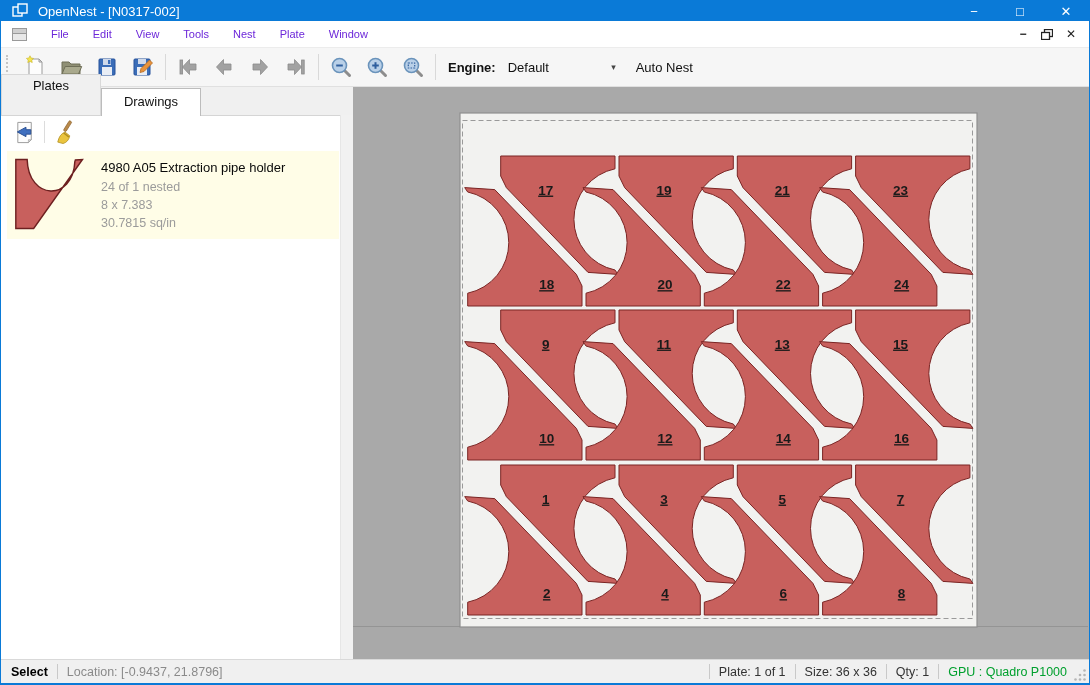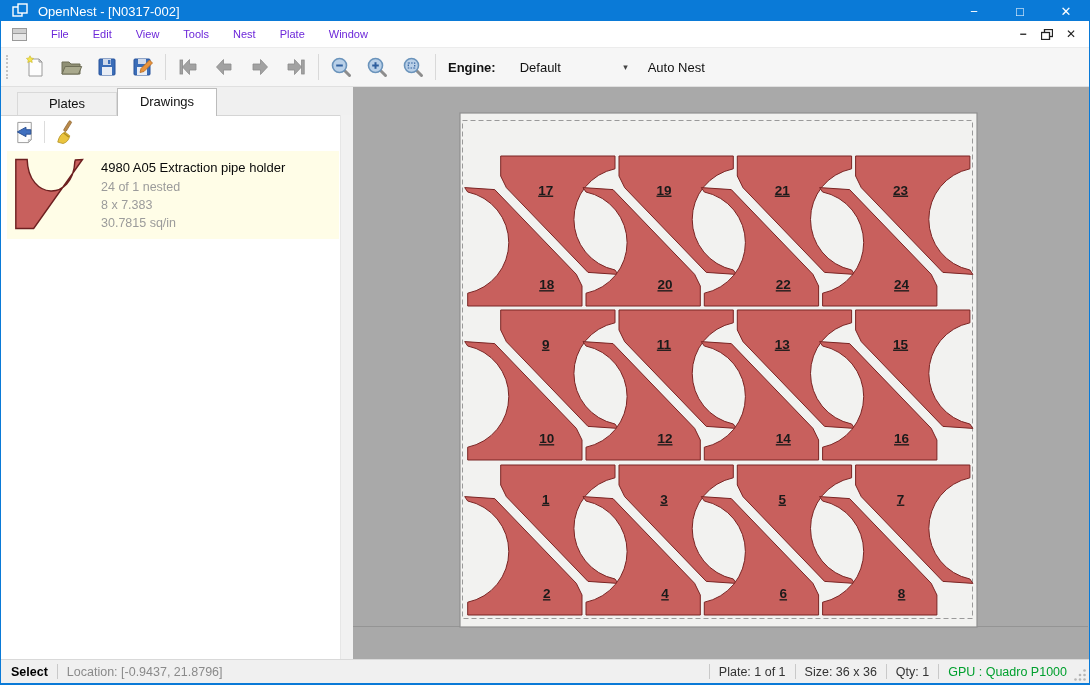--- a/index.html
+++ b/index.html
@@ -20,30 +20,30 @@
   .menubar .spacer{flex:1;}
   .mdi-ctl{width:24px;height:20px;display:flex;align-items:center;justify-content:center;color:#222;
            font-size:12px;font-weight:bold;}
   
   .toolbar{height:38px;background:#f6f6f6;border-bottom:1px solid #e0e0e0;display:flex;align-items:center;flex:0 0 auto;}
   .grip{width:4px;height:24px;margin:0 5px 0 5px;border-left:2px dotted #c4c4c4;}
   .tb-btn{width:36px;height:32px;display:flex;align-items:center;justify-content:center;}
   .tb-sep{width:1px;height:26px;background:#d9d9d9;margin:0 4px;}
   .engine-wrap{display:flex;align-items:center;margin-left:8px;font-size:13px;}
   .engine-label{font-weight:bold;color:#111;text-align:center;}
-  .engine-combo{display:flex;align-items:center;width:112px;margin-left:24px;height:24px;}
+  .engine-combo{display:flex;align-items:center;width:112px;margin-left:12px;height:24px;}
   .engine-value{flex:1;font-size:13px;color:#111;}
   .combo-arrow{font-size:9px;color:#444;padding:0 4px;}
   .autonest{font-size:13px;color:#111;padding:4px 10px;margin-left:6px;}
   
   .main{flex:1;display:flex;min-height:0;}
   .sidebar{width:352px;flex:0 0 auto;background:#fff;display:flex;flex-direction:column;position:relative;}
   .tabstrip{height:28px;background:#f0f0f0;display:flex;align-items:flex-end;border-bottom:1px solid #d5d5d5;}
   .tab{width:100px;text-align:center;font-size:13px;color:#111;box-sizing:border-box;}
-  .tab.inactive{height:23px;line-height:22px;background:#f0f0f0;border:1px solid #d9d9d9;border-bottom:none;margin-left:16px;}
+  .tab.inactive{height:41px;line-height:22px;background:#f0f0f0;border:1px solid #d9d9d9;border-bottom:none;margin-left:0;}
   .tab.active{height:28px;line-height:26px;background:#fff;border:1px solid #bcbcbc;border-bottom:none;position:relative;top:1px;}
   .subtoolbar{height:32px;display:flex;align-items:center;background:#fff;padding-left:8px;}
   .st-btn{width:32px;height:28px;display:flex;align-items:center;justify-content:center;}
   .st-sep{width:1px;height:22px;background:#dcdcdc;margin:0 3px;}
   .scrollstrip{position:absolute;right:0;top:28px;bottom:0;width:12px;background:#f1f1f1;border-left:1px solid #e6e6e6;}
   .drawing-item{margin:3px 14px 0 6px;background:#fffde7;display:flex;padding:7px 8px;height:74px;}
   .thumb{width:70px;flex:0 0 auto;}
   .item-text{margin-left:16px;font-size:12.5px;}
   .item-title{font-size:13px;font-weight:normal;color:#0a0a0a;margin:2px 0 4px 0;}
   .item-sub{color:#9b9b9b;line-height:1.42;}

